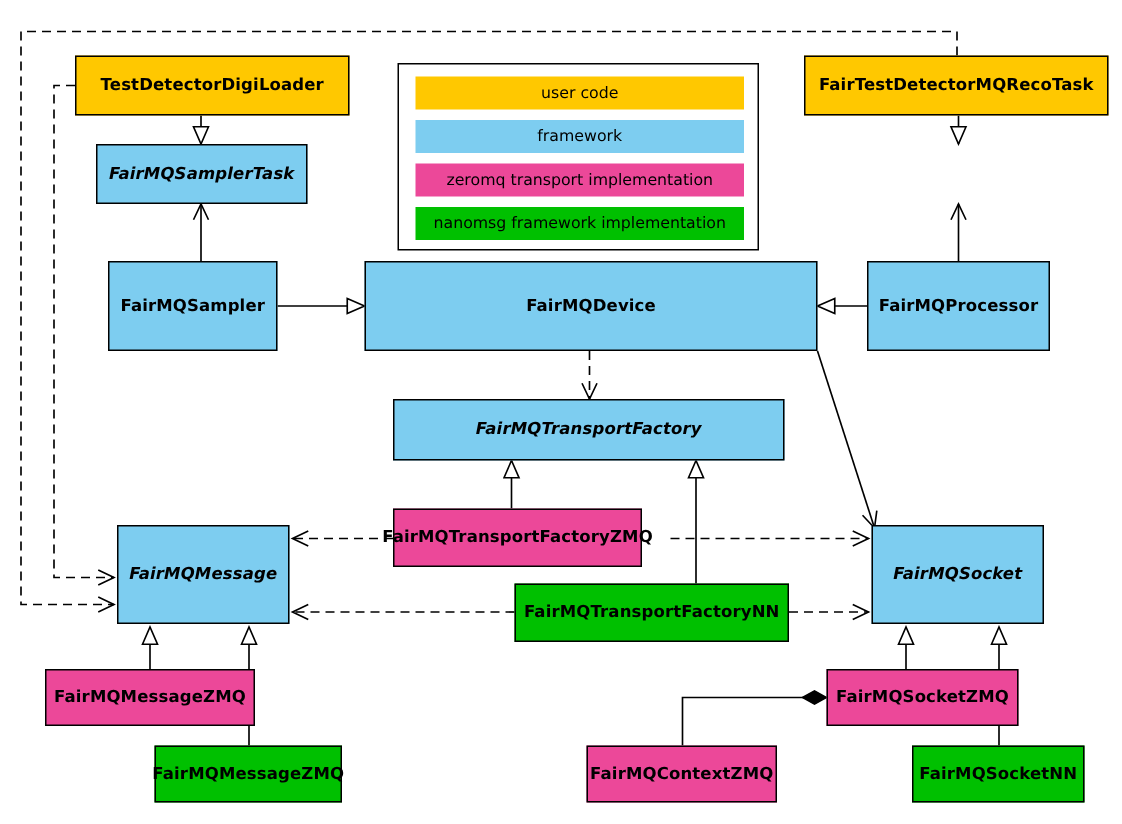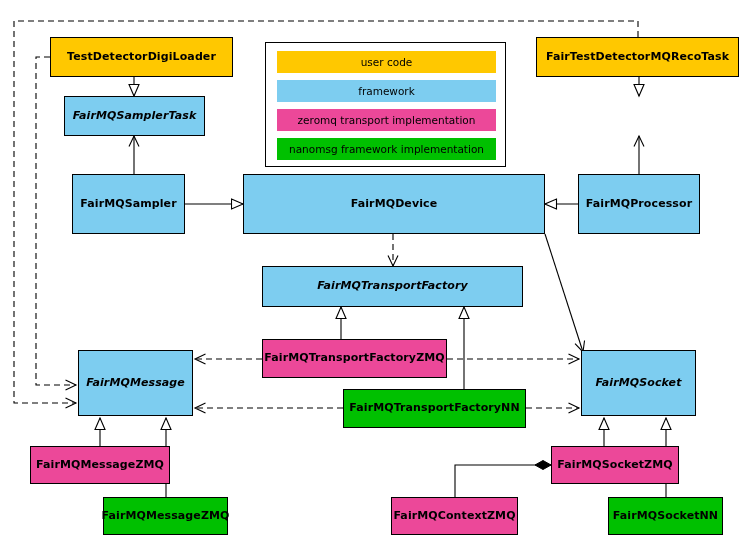--- a/index.html
+++ b/index.html
@@ -134,21 +134,21 @@
 
   <div class="node usercode bold" style="left:536px;top:37px;width:203px;height:40px;">
     <span>FairTestDetectorMQRecoTask</span>
   </div>
 
 
   <div class="node framework italic" style="left:262px;top:266px;width:261px;height:41px;">
     <span>FairMQTransportFactory</span>
   </div>
 
-  <div class="node zmq bold" style="left:262px;top:339px;width:185px;height:39px;">
+  <div class="node zmq bold" style="left:262px;top:339px;width:166px;height:39px;">
     <span>FairMQTransportFactoryZMQ</span>
   </div>
 
   <div class="node nn bold" style="left:343px;top:389px;width:183px;height:39px;">
     <span>FairMQTransportFactoryNN</span>
   </div>
 
   <div class="node framework italic" style="left:78px;top:350px;width:115px;height:66px;">
     <span>FairMQMessage</span>
   </div>

